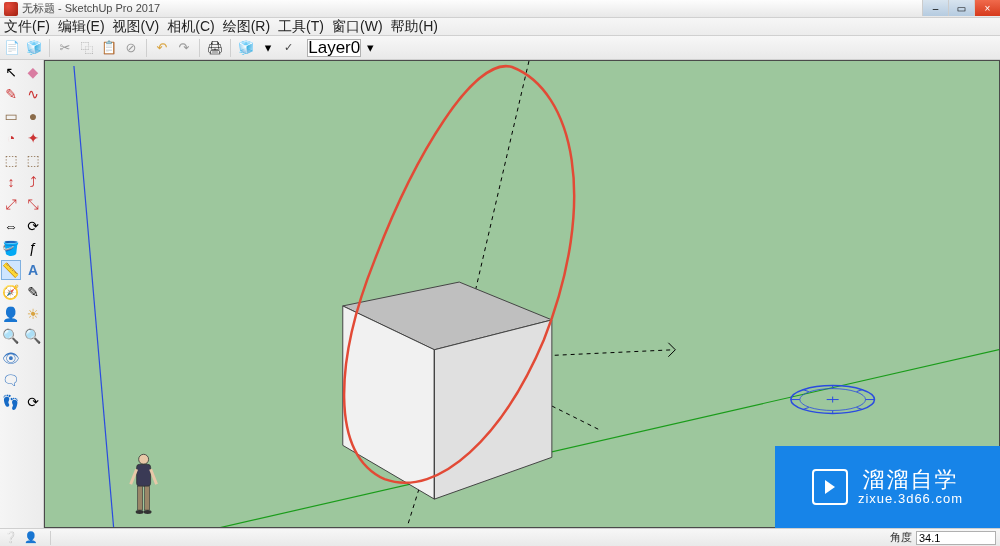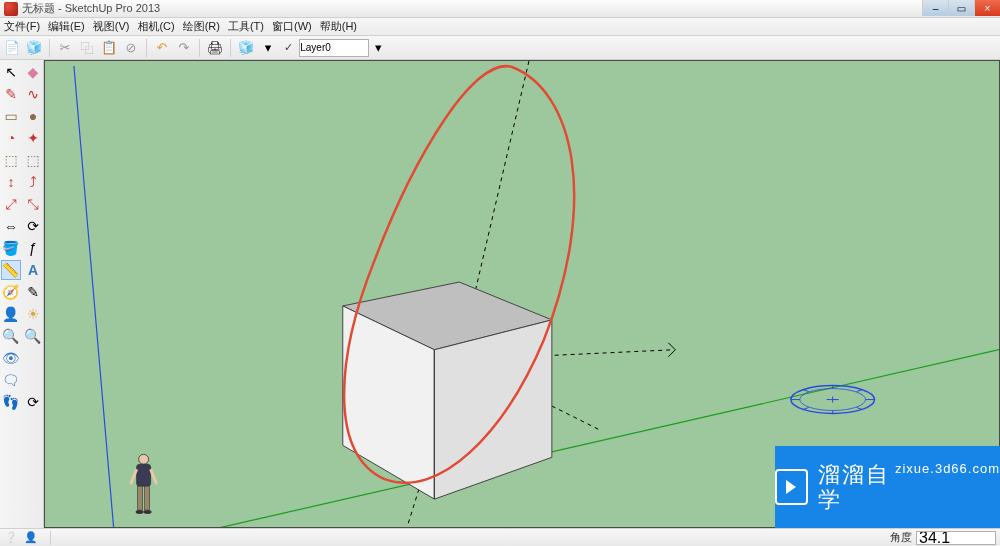--- a/index.html
+++ b/index.html
@@ -34,21 +34,21 @@
     .wbtn.max { background: linear-gradient(#d8e4ef,#b5cbe0); }
     .wbtn.close { background: linear-gradient(#f06a4c,#d63a1c); color: #fff; }
     .menubar {
       height: 18px;
       background: linear-gradient(#f6f6f6,#ececec);
       display: flex;
       align-items: center;
       padding: 0 4px;
       border-bottom: 1px solid #d0d0d0;
       gap: 8px;
-      font-size: 11px;
+      font-size: 14px;
       color: #222;
     }
     .menubar span { cursor: default; }
     .toolbar {
       height: 24px;
       background: linear-gradient(#f7f7f7,#e9e9e9);
       border-bottom: 1px solid #cfcfcf;
       display: flex;
       align-items: center;
       padding: 0 2px;
@@ -56,22 +56,22 @@
     }
     .tbtn {
       width: 20px; height: 20px;
       display: flex; align-items: center; justify-content: center;
       border: 1px solid transparent;
       border-radius: 2px;
       font-size: 13px;
     }
     .sep { width:1px; height:18px; background:#cfcfcf; margin:0 3px; }
     .layer-select {
-      height: 18px; width: 70px; font-size: 10px;
-      border:1px solid #b0b0b0; background:#fff;
+      height: 18px; width: 54px; font-size: 17px;
+      border:1px solid #b0b0b0; background:#fff;margin-left:8px;
     }
     .workspace {
       position: absolute;
       left: 0; right: 0; top: 60px; bottom: 18px;
       display: flex;
     }
     .left-toolbar {
       width: 44px;
       background: linear-gradient(90deg,#f5f5f5,#ececec);
       border-right: 1px solid #cfcfcf;
@@ -109,21 +109,21 @@
       color:#333;
     }
     .statusbar .sicon {
       width:14px; height:14px; margin-right:6px;
       display:flex; align-items:center; justify-content:center;
       color:#6b8bc7;
     }
     .statusbar .spacer { flex:1; }
     .vcb { display:flex; align-items:center; gap:4px;margin-left:6px; }
     .vcb input {
-      width: 80px; height:14px; font-size:16px;
+      width: 80px; height:14px; font-size:11px;
       border:1px solid #b0b0b0; background:#fff;
       padding:0 2px;
     }
     .watermark {
       position:absolute;
       right:0; bottom:18px;
       width:225px; height:82px;
       background:#1784e8;
       color:#fff;
       display:flex;
@@ -136,30 +136,30 @@
       border:2px solid #fff;
       border-radius:4px;
       display:flex; align-items:center; justify-content:center;
     }
     .watermark .play::before {
       content:"";
       border-left:10px solid #fff;
       border-top:7px solid transparent;
       border-bottom:7px solid transparent;
     }
-    .watermark .txt { display:flex; flex-direction:row; line-height:1.15; }
+    .watermark .txt { display:flex; flex-direction:column; line-height:1.15;text-align:center; }
     .watermark .big { font-size:22px; letter-spacing:2px; font-weight:500; }
     .watermark .small { font-size:13px; letter-spacing:1px; }
   </style>
 </head>
 <body>
 
 <div class="titlebar">
   <div class="app-icon"></div>
-  <div class="title">无标题 - SketchUp Pro 2013</div>
+  <div class="title">无标题 - SketchUp Pro 2017</div>
   <div class="window-controls">
     <div class="wbtn min">–</div>
     <div class="wbtn max">▭</div>
     <div class="wbtn close">×</div>
   </div>
 </div>
 
 <div class="menubar">
   <span>文件(F)</span>
   <span>编辑(E)</span>

